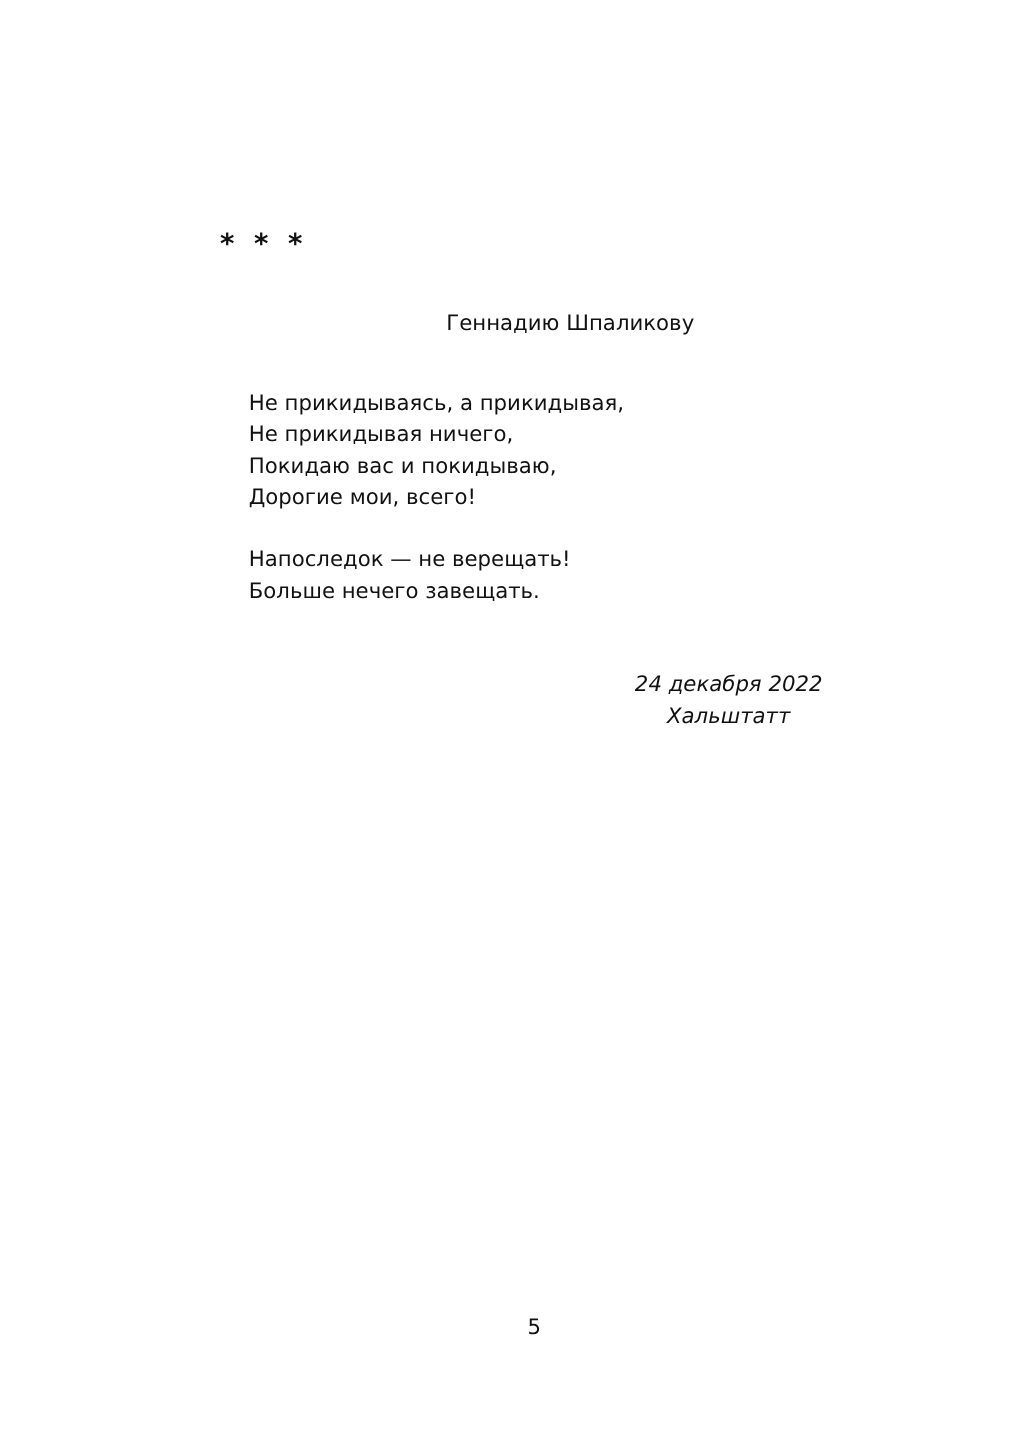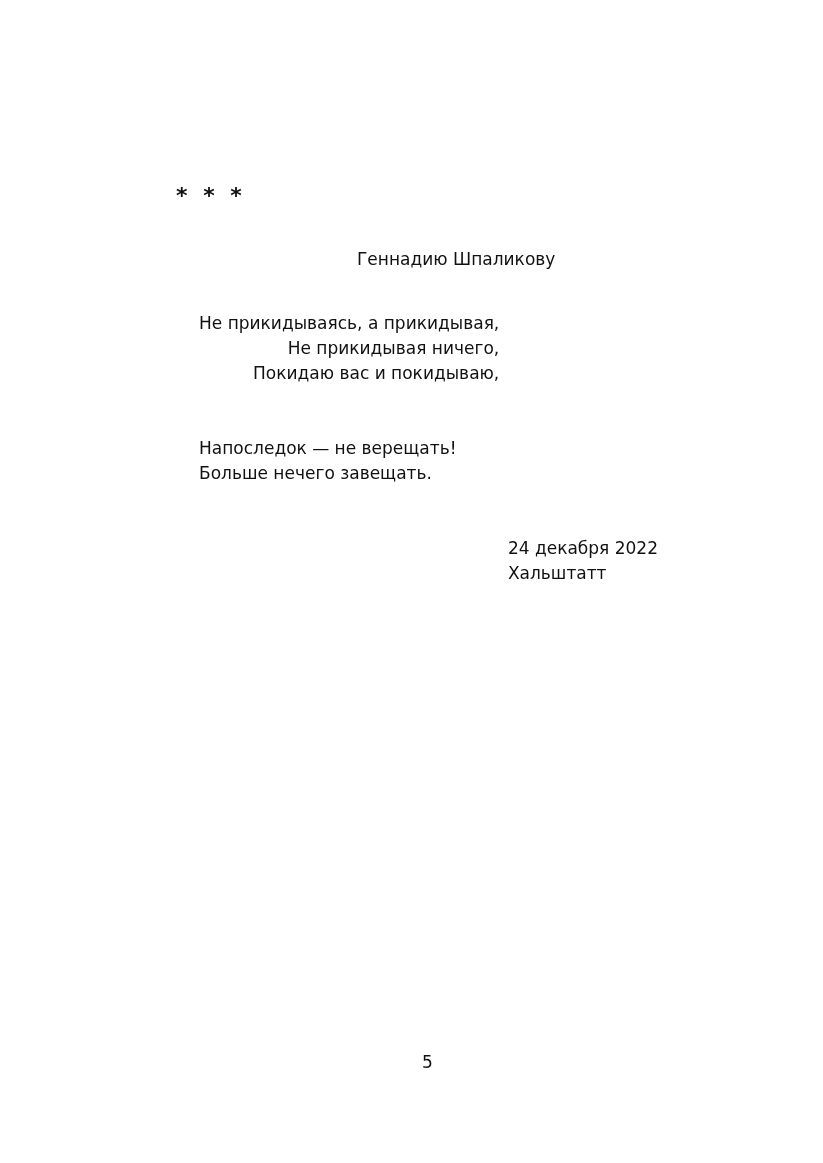--- a/index.html
+++ b/index.html
@@ -33,30 +33,31 @@
       white-space: nowrap;
       margin-left: 44px;
     }
     .stanza {
       position: absolute;
       left: 199px;
       font-size: 17px;
       line-height: 25px;
       white-space: nowrap;
     }
-    .stanza-1 { top: 311px; text-align: right; }
+    .stanza-1 { top: 311px; }
     .stanza-2 { top: 436px; }
     .stanza .line { display: block; }
     .signoff {
       position: absolute;
       right: 165px;
       top: 536px;
       font-size: 17px;
       line-height: 25px;
-      text-align: left;
+      font-style: italic;
+      text-align: center;
       white-space: nowrap;
     }
     .signoff span { display: block; }
     .page-number {
       position: absolute;
       left: 0;
       width: 855px;
       top: 1050px;
       text-align: center;
       font-size: 17px;
@@ -67,20 +68,21 @@
 <body>
 
 <div class="asterisks">* * *</div>
 
 <div class="dedication">Геннадию Шпаликову</div>
 
 <div class="stanza stanza-1">
   <span class="line">Не прикидываясь, а прикидывая,</span>
   <span class="line">Не прикидывая ничего,</span>
   <span class="line">Покидаю вас и покидываю,</span>
+  <span class="line">Дорогие мои, всего!</span>
 </div>
 
 <div class="stanza stanza-2">
   <span class="line">Напоследок — не верещать!</span>
   <span class="line">Больше нечего завещать.</span>
 </div>
 
 <div class="signoff">
   <span>24 декабря 2022</span>
   <span>Хальштатт</span>

